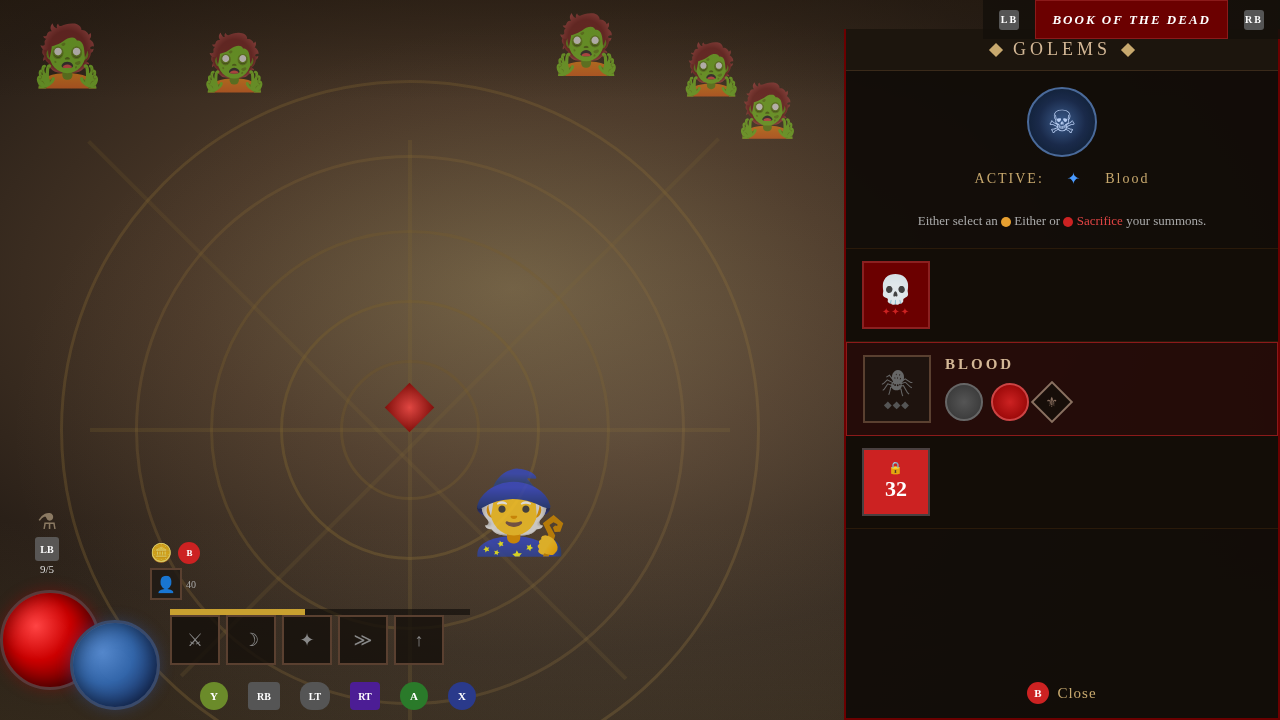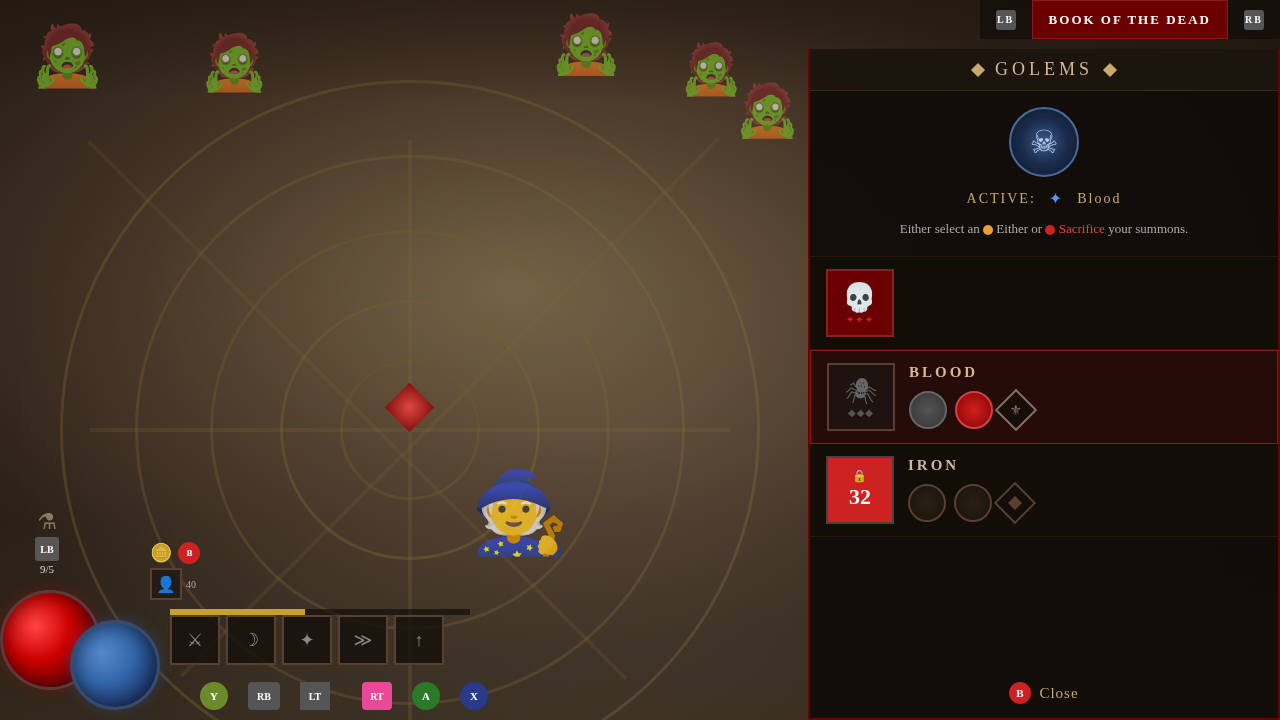--- a/index.html
+++ b/index.html
@@ -59,41 +59,42 @@
       border: none;
       cursor: pointer;
       font-family: 'Georgia', serif;
       gap: 8px;
     }
 
     .nav-btn.active {
       background: #6b0000;
       color: #fff;
       border: 1px solid #8b1a1a;
+      font-style: italic;
     }
 
     .nav-btn .controller-btn {
       display: inline-flex;
       align-items: center;
       justify-content: center;
       width: 20px;
       height: 20px;
       border-radius: 3px;
       background: #555;
       color: #fff;
       font-size: 10px;
       font-weight: bold;
     }
 
     
     #main-panel {
       position: absolute;
-      top: 49px;
+      top: 29px;
       right: 0;
-      width: 472px;
+      width: 436px;
       bottom: 0;
       background: rgba(18, 12, 8, 0.97);
       border: 2px solid #6b0000;
       border-top: none;
       display: flex;
       flex-direction: column;
     }
 
     
     #panel-header {
@@ -147,24 +148,24 @@
     .golem-icon-large::after {
       content: '☠';
       font-size: 32px;
       color: rgba(200, 220, 255, 0.9);
     }
 
     .active-label {
       color: #c8a96e;
       font-size: 14px;
       letter-spacing: 2px;
-      margin-bottom: 11px;
-      display: flex;
-      align-items: center;
-      gap: 13px;
+      margin-bottom: 23px;
+      display: flex;
+      align-items: center;
+      gap: 23px;
     }
 
     .active-label .spark {
       color: #4a9aff;
       font-size: 16px;
     }
 
     .action-text {
       color: #aaa;
       font-size: 13px;
@@ -452,21 +453,21 @@
       align-items: center;
       justify-content: center;
       font-size: 11px;
       font-weight: bold;
       color: #fff;
     }
 
     .ctrl-y { background: #6b8b2a; }
     .ctrl-rb { background: #555; border-radius: 4px; }
     .ctrl-lt { background: #555; border-radius: 4px; }
-    .ctrl-rt { background: #ec4899; border-radius: 4px; margin-left: 12px; }
+    .ctrl-rt { background: #4c1d95; border-radius: 4px; }
     .ctrl-a { background: #2a7a2a; }
     .ctrl-x { background: #2a3a8b; }
 
     .red-badge {
       width: 22px;
       height: 22px;
       border-radius: 50%;
       background: #cc2222;
       display: flex;
       align-items: center;
@@ -613,30 +614,20 @@
     </div>
   </div>
 
   <div class="golem-row">
     <div class="golem-thumb iron-thumb">
       <div class="iron-num">
         <span style="font-size:12px;">🔒</span>
         <span>32</span>
       </div>
     </div>
-    <div class="golem-info">
-      <div class="golem-name">IRON</div>
-      <div class="golem-slots">
-        <div class="slot"></div>
-        <div class="slot"></div>
-        <div class="slot-diamond">
-          <div class="slot-inner-diamond"></div>
-        </div>
-      </div>
-    </div>
   </div>
 
   <div class="golem-section-spacer"></div>
 
   <div id="close-btn">
     <span class="b-btn">B</span>
     <span>Close</span>
   </div>
 
 </div>
@@ -689,21 +680,21 @@
   </div>
 
   <div class="controller-row">
     <div class="ctrl-item">
       <div class="ctrl-circle ctrl-y">Y</div>
     </div>
     <div class="ctrl-item">
       <div class="ctrl-circle ctrl-rb" style="border-radius:4px;width:32px;font-size:10px;">RB</div>
     </div>
     <div class="ctrl-item">
-      <div class="ctrl-circle ctrl-lt" style="border-radius:1px;width:30px;font-size:10px;">LT</div>
+      <div class="ctrl-circle ctrl-lt" style="border-radius:12px;width:30px;font-size:10px;">LT</div>
     </div>
     <div class="ctrl-item">
       <div class="ctrl-circle ctrl-rt" style="border-radius:4px;width:30px;font-size:10px;">RT</div>
     </div>
     <div class="ctrl-item">
       <div class="ctrl-circle ctrl-a">A</div>
     </div>
     <div class="ctrl-item">
       <div class="ctrl-circle ctrl-x">X</div>
     </div>

